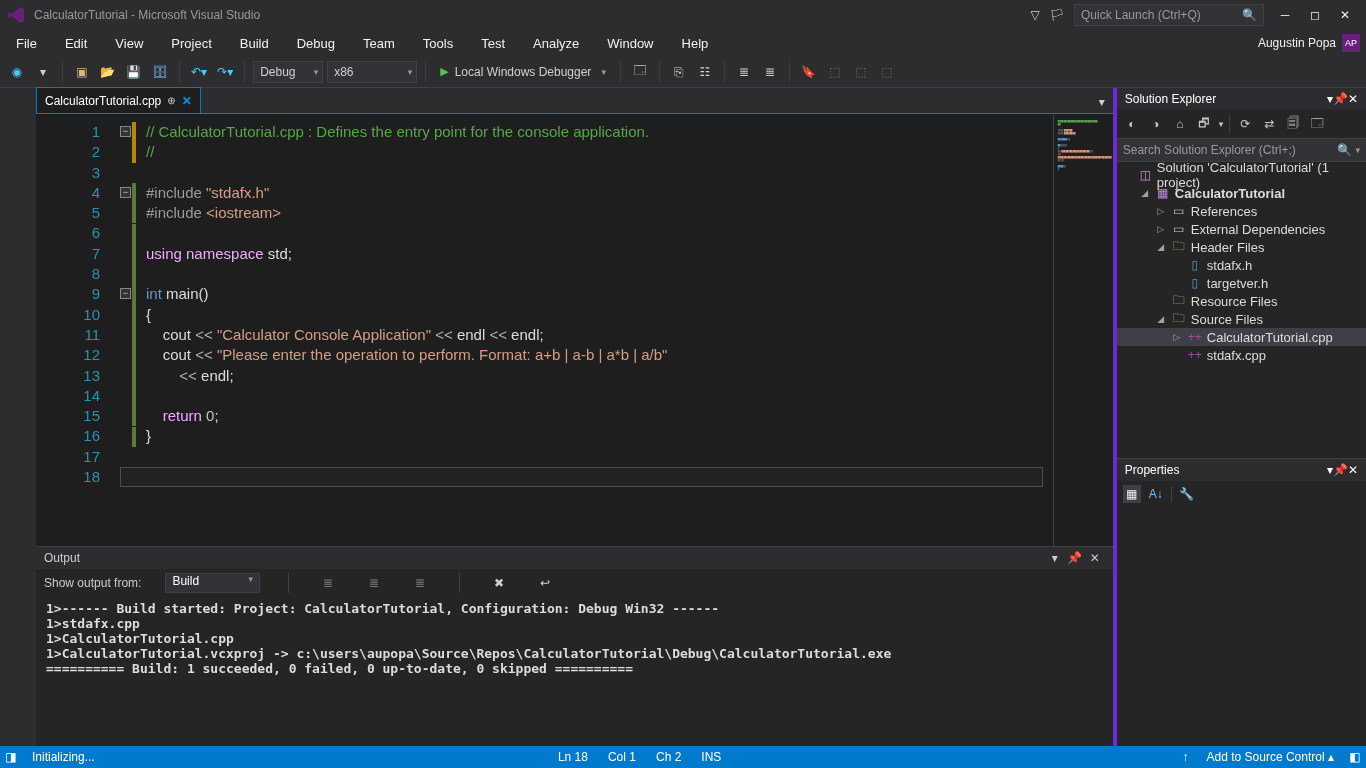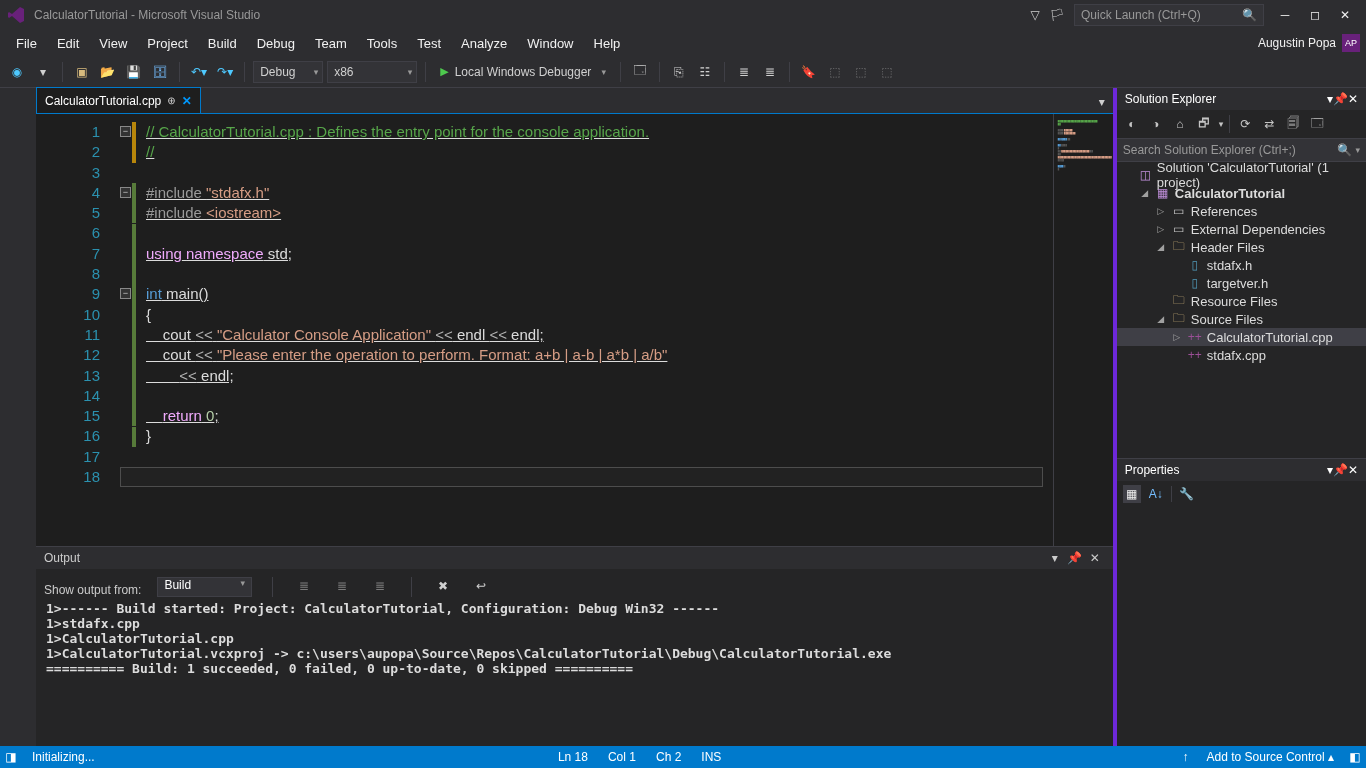--- a/index.html
+++ b/index.html
@@ -30,42 +30,42 @@
 .tab .pin { color:#ccc; font-size:10px;}
 .tab .close { color:#0097fb; font-size:12px; font-weight:bold;}
 .editor-wrap { flex:1; display:flex; background:#1e1e1e; position:relative; min-height:0;}
 .gutter { width:84px; background:#1e1e1e; text-align:right; padding:8px 20px 8px 8px; color:#2b91af; font-family:Consolas,monospace; font-size:15px; line-height:20.3px; position:relative;}
 .gutter .ln { height:20.3px;}
 .fold-col { position:absolute; left:84px; top:8px; width:14px;}
 .fold { position:absolute; width:11px; height:11px; border:1px solid #888; background:#333; color:#ccc; font-size:9px; line-height:9px; text-align:center; left:0;}
 .change-bar { position:absolute; left:96px; top:8px; width:4px;}
 .cb { position:absolute; width:4px; background:#577b3a; left:0;}
 .cb.yellow { background:#b8860b;}
-.code { flex:1; padding:8px 8px 8px 26px; font-family:Consolas,monospace; font-size:15px; line-height:20.3px; white-space:pre; color:#dcdcdc; overflow:hidden; position:relative;text-decoration:underline;}
+.code { flex:1; padding:8px 8px 8px 26px; font-family:Consolas,monospace; font-size:15px; line-height:20.3px; white-space:pre; color:#dcdcdc; overflow:hidden; position:relative;}
 .code .line { height:20.3px;}
 .c-comment { color:#57a64a;}
 .c-preproc { color:#9b9b9b;}
 .c-string { color:#d69d85;}
 .c-keyword { color:#f0abfc;}
 .c-type { color:#569cd6;}
 .c-num { color:#b5cea8;}
 .c-op {color:#b4b4b4;}
 .caret-line { position:absolute; left:0; right:10px; height:20.3px; border:1px solid #4d4d4d; background:rgba(255,255,255,0.02);}
 .minimap { width:60px; background:#1e1e1e; border-left:1px solid #3f3f46; padding:6px 4px; font-size:2px; line-height:3px; font-family:monospace; color:#555; overflow:hidden;}
 .minimap .mm-cmt{color:#57a64a;} .minimap .mm-str{color:#d69d85;} .minimap .mm-kw{color:#569cd6;}
 .hscroll-zone { height:18px; background:#3e3e42; display:flex; align-items:center;}
 .zoom { width:60px; color:#ccc; padding:0 6px; font-size:12px;}
 .hscroll { flex:1; height:18px; background:#3e3e42; position:relative;}
 .hscroll .thumb { position:absolute; left:16px; width:940px; height:14px; top:2px; background:#686868;}
 .hscroll .arrow { position:absolute; width:16px; height:18px; color:#999; display:flex; align-items:center; justify-content:center; font-size:9px;}
 .output-panel { height:200px; background:#252526; border-top:1px solid #3f3f46; display:flex; flex-direction:column;}
 .panel-title { height:22px; background:#2d2d30; display:flex; align-items:center; padding:0 8px; font-size:12px; color:#ccc;}
 .panel-title .spacer{flex:1;}
 .panel-title .pbtn { width:20px; text-align:center; color:#ccc;}
-.output-toolbar{ height:28px; display:flex; align-items:flex-end; padding:0 8px; gap:16px; background:#252526;}
+.output-toolbar{ height:28px; display:flex; align-items:center; padding:0 8px; gap:24px; background:#252526;}
 .output-toolbar .lbl{color:#ccc;}
 .output-toolbar .dd{ height:20px; background:#333337; border:1px solid #3f3f46; padding:0 60px 0 6px; color:#fff; position:relative; font-size:12px;}
 .output-toolbar .dd::after{content:"▾"; position:absolute; right:6px; font-size:9px; color:#999;}
 .output-body { flex:1; padding:4px 10px; font-family:Consolas,monospace; font-size:13px; line-height:15px; color:#dcdcdc; white-space:pre; overflow:hidden;font-weight:bold;}
 
 .rc-panel-title { height:22px; background:#2d2d30; display:flex; align-items:center; padding:0 8px; font-size:12px; color:#fff;}
 .rc-panel-title .spacer{flex:1;}
 .se-toolbar { height:28px; display:flex; align-items:center; gap:6px; padding:0 6px; background:#252526; color:#c5c5c5;}
 .se-toolbar .sep{width:1px;height:18px;background:#3f3f46;}
 .se-toolbar .ico{width:18px;text-align:center;}
@@ -104,21 +104,21 @@
   <div class="search-box">
     <span>Quick Launch (Ctrl+Q)</span>
     <span style="margin-left:auto">🔍</span>
   </div>
   <div class="win-btn">─</div>
   <div class="win-btn">◻</div>
   <div class="win-btn">✕</div>
 </div>
 
 <div class="menubar">
-  <div id="menu-host" style="display: flex;">
+  <div id="menu-host" style="display: flex; gap: 8px;">
       <span class="menu-item">File</span>
       <span class="menu-item">Edit</span>
       <span class="menu-item">View</span>
       <span class="menu-item">Project</span>
       <span class="menu-item">Build</span>
       <span class="menu-item">Debug</span>
       <span class="menu-item">Team</span>
       <span class="menu-item">Tools</span>
       <span class="menu-item">Test</span>
       <span class="menu-item">Analyze</span>

